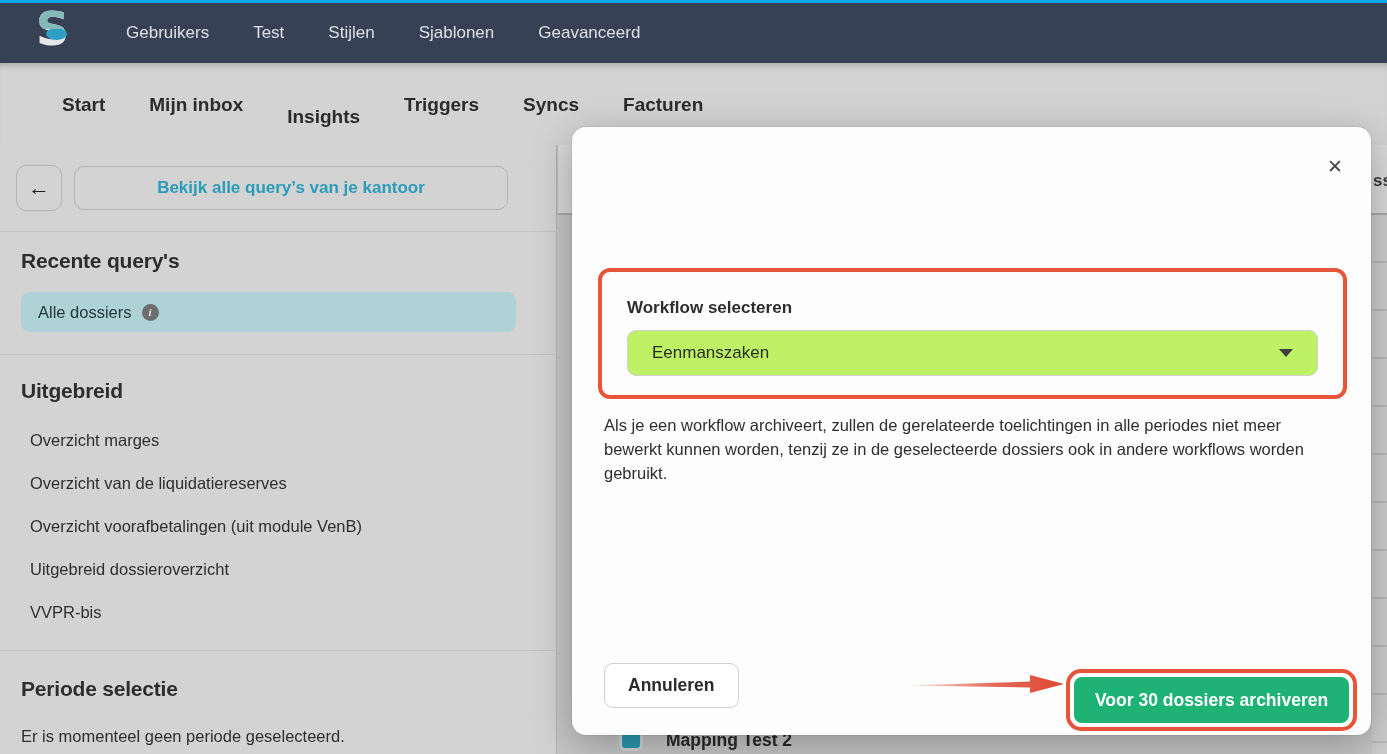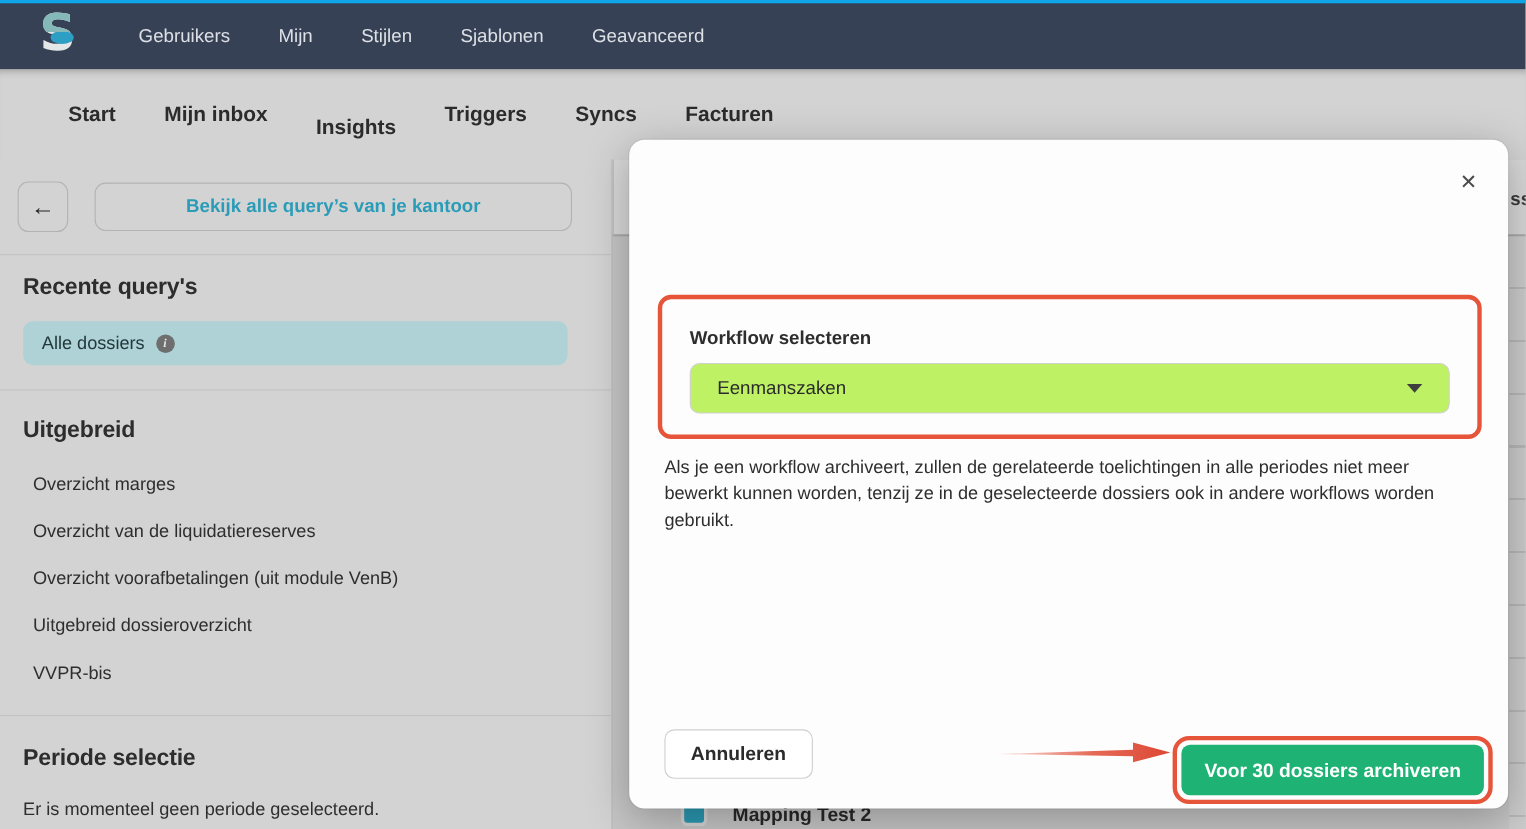--- a/index.html
+++ b/index.html
@@ -33,21 +33,21 @@
   
   .content { position:absolute; left:0; top:145px; right:0; bottom:0; }
 
   
   .sidebar { position:absolute; left:0; top:0; bottom:0; width:557px;
              background:#d3d3d3; border-right:1px solid #b2b2b2; }
   .back-btn { position:absolute; left:16px; top:20px; width:46px; height:46px;
               border:1px solid #b3b3b3; border-radius:10px; background:transparent;
               font-size:22px; color:#1f1f1f; display:flex; align-items:center; justify-content:center;
               cursor:pointer; }
-  .view-all-btn { position:absolute; left:86px; top:21px; width:434px; height:44px;
+  .view-all-btn { position:absolute; left:74px; top:21px; width:434px; height:44px;
               border:1px solid #b3b3b3; border-radius:10px; background:transparent;
               color:#2b9cb8; font-size:17px; font-weight:700;
               display:flex; align-items:center; justify-content:center; cursor:pointer; }
   .sb-divider { position:absolute; left:0; width:557px; height:1px; background:#c2c2c2; }
   .sb-h { position:absolute; left:21px; font-size:21px; font-weight:800; color:#2d2d2d;
           letter-spacing:-0.2px; }
   .recent-pill { position:absolute; left:21px; top:147px; width:495px; height:40px;
                  background:#aed2d6; border-radius:9px; display:flex; align-items:center;
                  padding-left:17px; gap:10px; cursor:pointer; }
   .recent-pill .pill-label { font-size:16.5px; color:#22383b; }
@@ -108,21 +108,21 @@
 <div class="screen">
 
   <header class="topnav">
     <div class="logo">
       <span class="s-base">S</span>
       <span class="s-dot"></span>
       <span class="s-top">S</span>
     </div>
     <nav class="topnav-items">
       <span class="nav-item">Gebruikers</span>
-      <span class="nav-item">Mijn</span>
+      <span class="nav-item">Test</span>
       <span class="nav-item">Stijlen</span>
       <span class="nav-item">Sjablonen</span>
       <span class="nav-item">Geavanceerd</span>
     </nav>
   </header>
 
   <nav class="subnav">
     <span class="tab">Start</span>
     <span class="tab">Mijn inbox</span>
     <span class="tab active">Insights</span>

